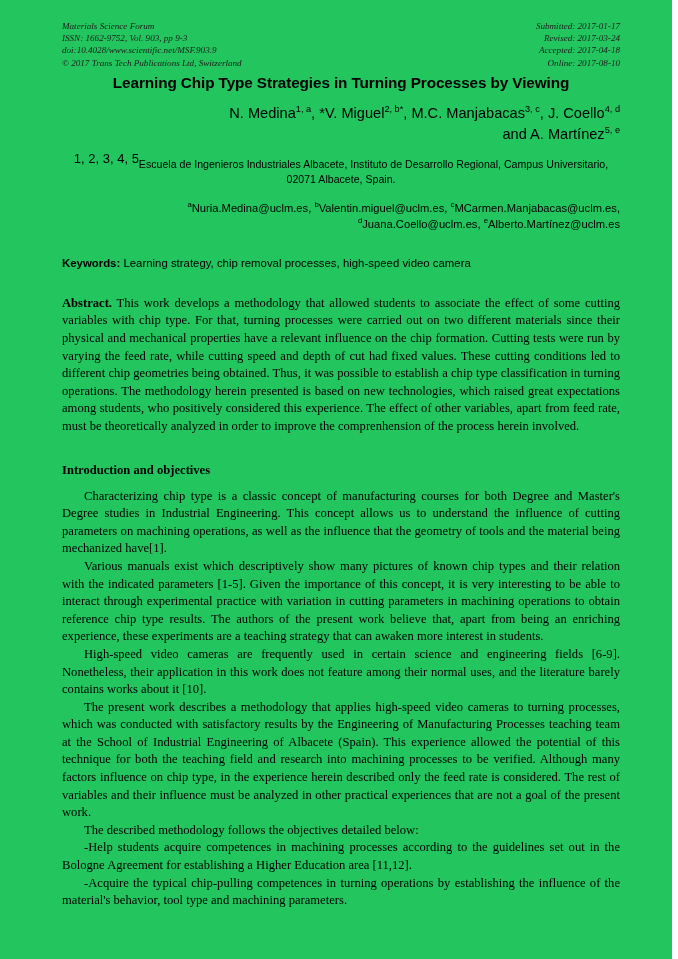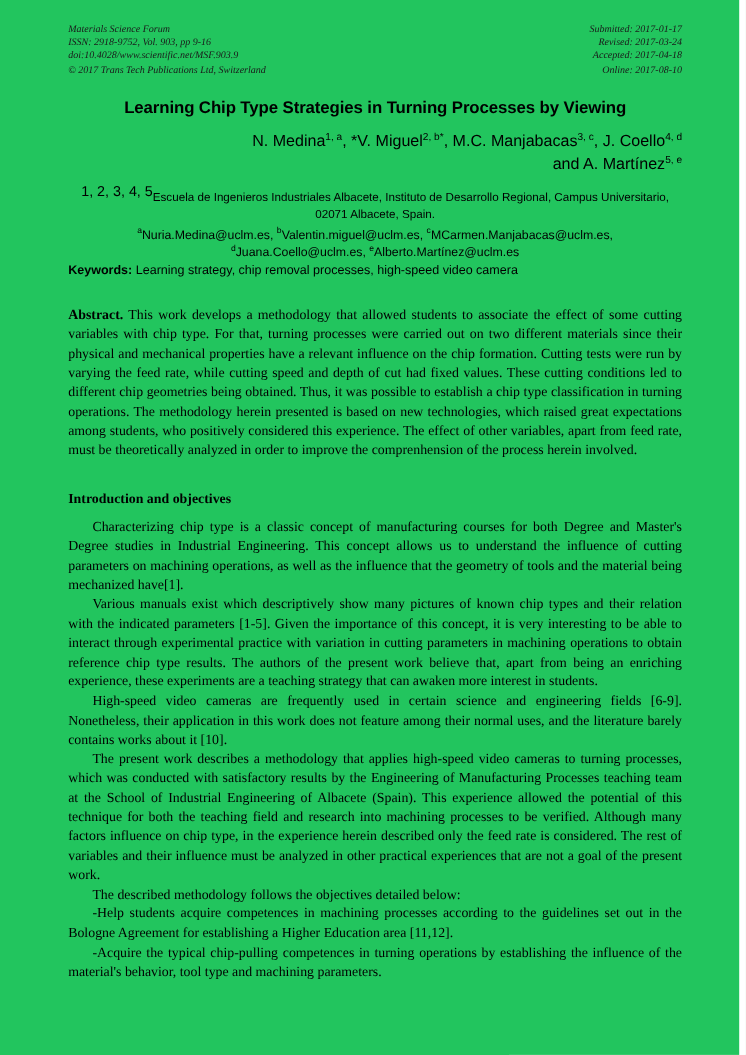--- a/index.html
+++ b/index.html
@@ -38,21 +38,21 @@
   .masthead-left div,
   .masthead-right div {
     white-space: nowrap;
   }
   .masthead-right {
     text-align: right;
   }
 
   
   .title {
-    margin-top: 20px;
+    margin-top: 4px;
     text-align: center;
     font-family: "Liberation Sans", "DejaVu Sans", sans-serif;
     font-weight: bold;
     font-size: 15.3px;
     line-height: 20px;
     letter-spacing: -0.1px;
   }
 
   
   .authors {
@@ -77,34 +77,35 @@
     line-height: 15.5px;
   }
   .affiliation sup {
     font-size: 13px;
     vertical-align: super;
     line-height: 0;
   }
 
   
   .emails {
-    margin-top: 2px;
-    text-align: center;
+    margin-top: 12px;
+    text-align: right;
     font-family: "Liberation Sans", "DejaVu Sans", sans-serif;
     font-size: 11.2px;
     line-height: 16px;
   }
   .emails sup {
     font-size: 7.8px;
     vertical-align: super;
     line-height: 0;
   }
 
   
   .keywords {
+    margin-top: 23px;
     font-family: "Liberation Sans", "DejaVu Sans", sans-serif;
     font-size: 11.4px;
     line-height: 16px;
   }
   .keywords .kw-label {
     font-weight: bold;
   }
 
   
   .abstract {
@@ -144,21 +145,21 @@
 </style>
 </head>
 <body>
 
 <div class="page">
   <div class="content">
 
     <div class="masthead">
       <div class="masthead-left">
         <div>Materials Science Forum</div>
-        <div>ISSN: 2918-9752, Vol. 903, pp 9-16</div>
+        <div>ISSN: 1662-9752, Vol. 903, pp 9-3</div>
         <div>doi:10.4028/www.scientific.net/MSF.903.9</div>
         <div>© 2017 Trans Tech Publications Ltd, Switzerland</div>
       </div>
       <div class="masthead-right">
         <div>Submitted: 2017-01-17</div>
         <div>Revised: 2017-03-24</div>
         <div>Accepted: 2017-04-18</div>
         <div>Online: 2017-08-10</div>
       </div>
     </div>

